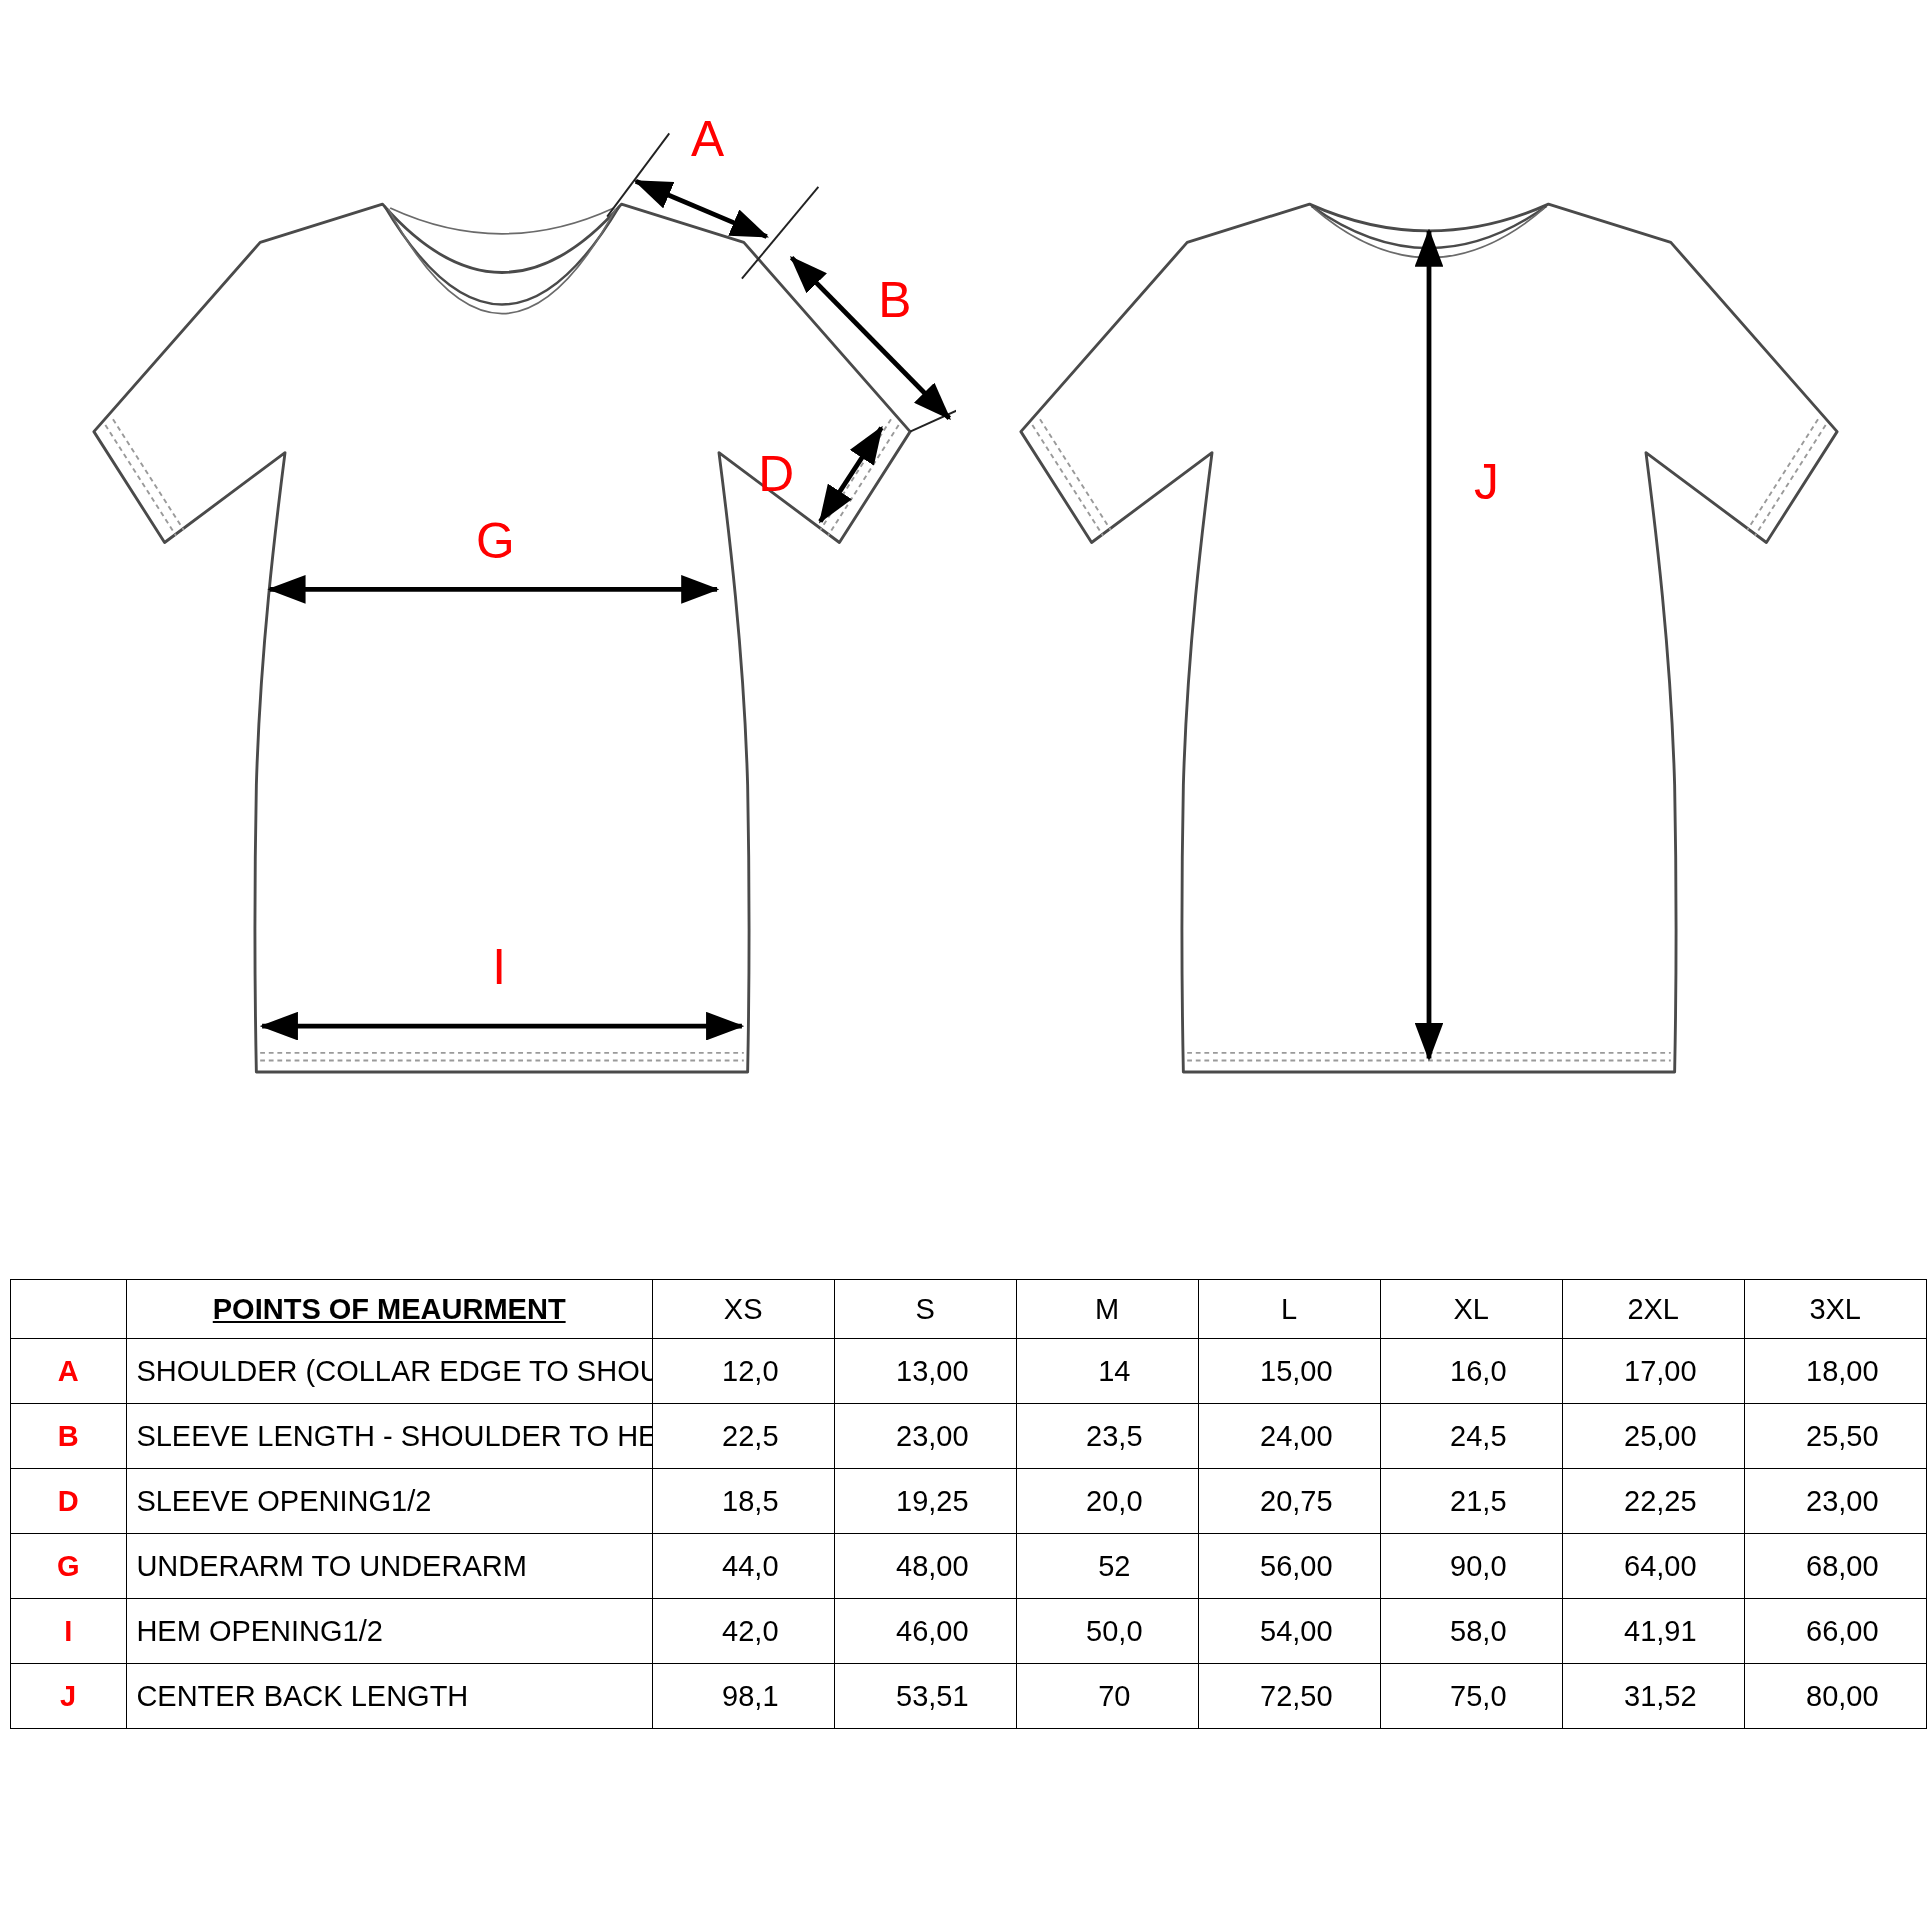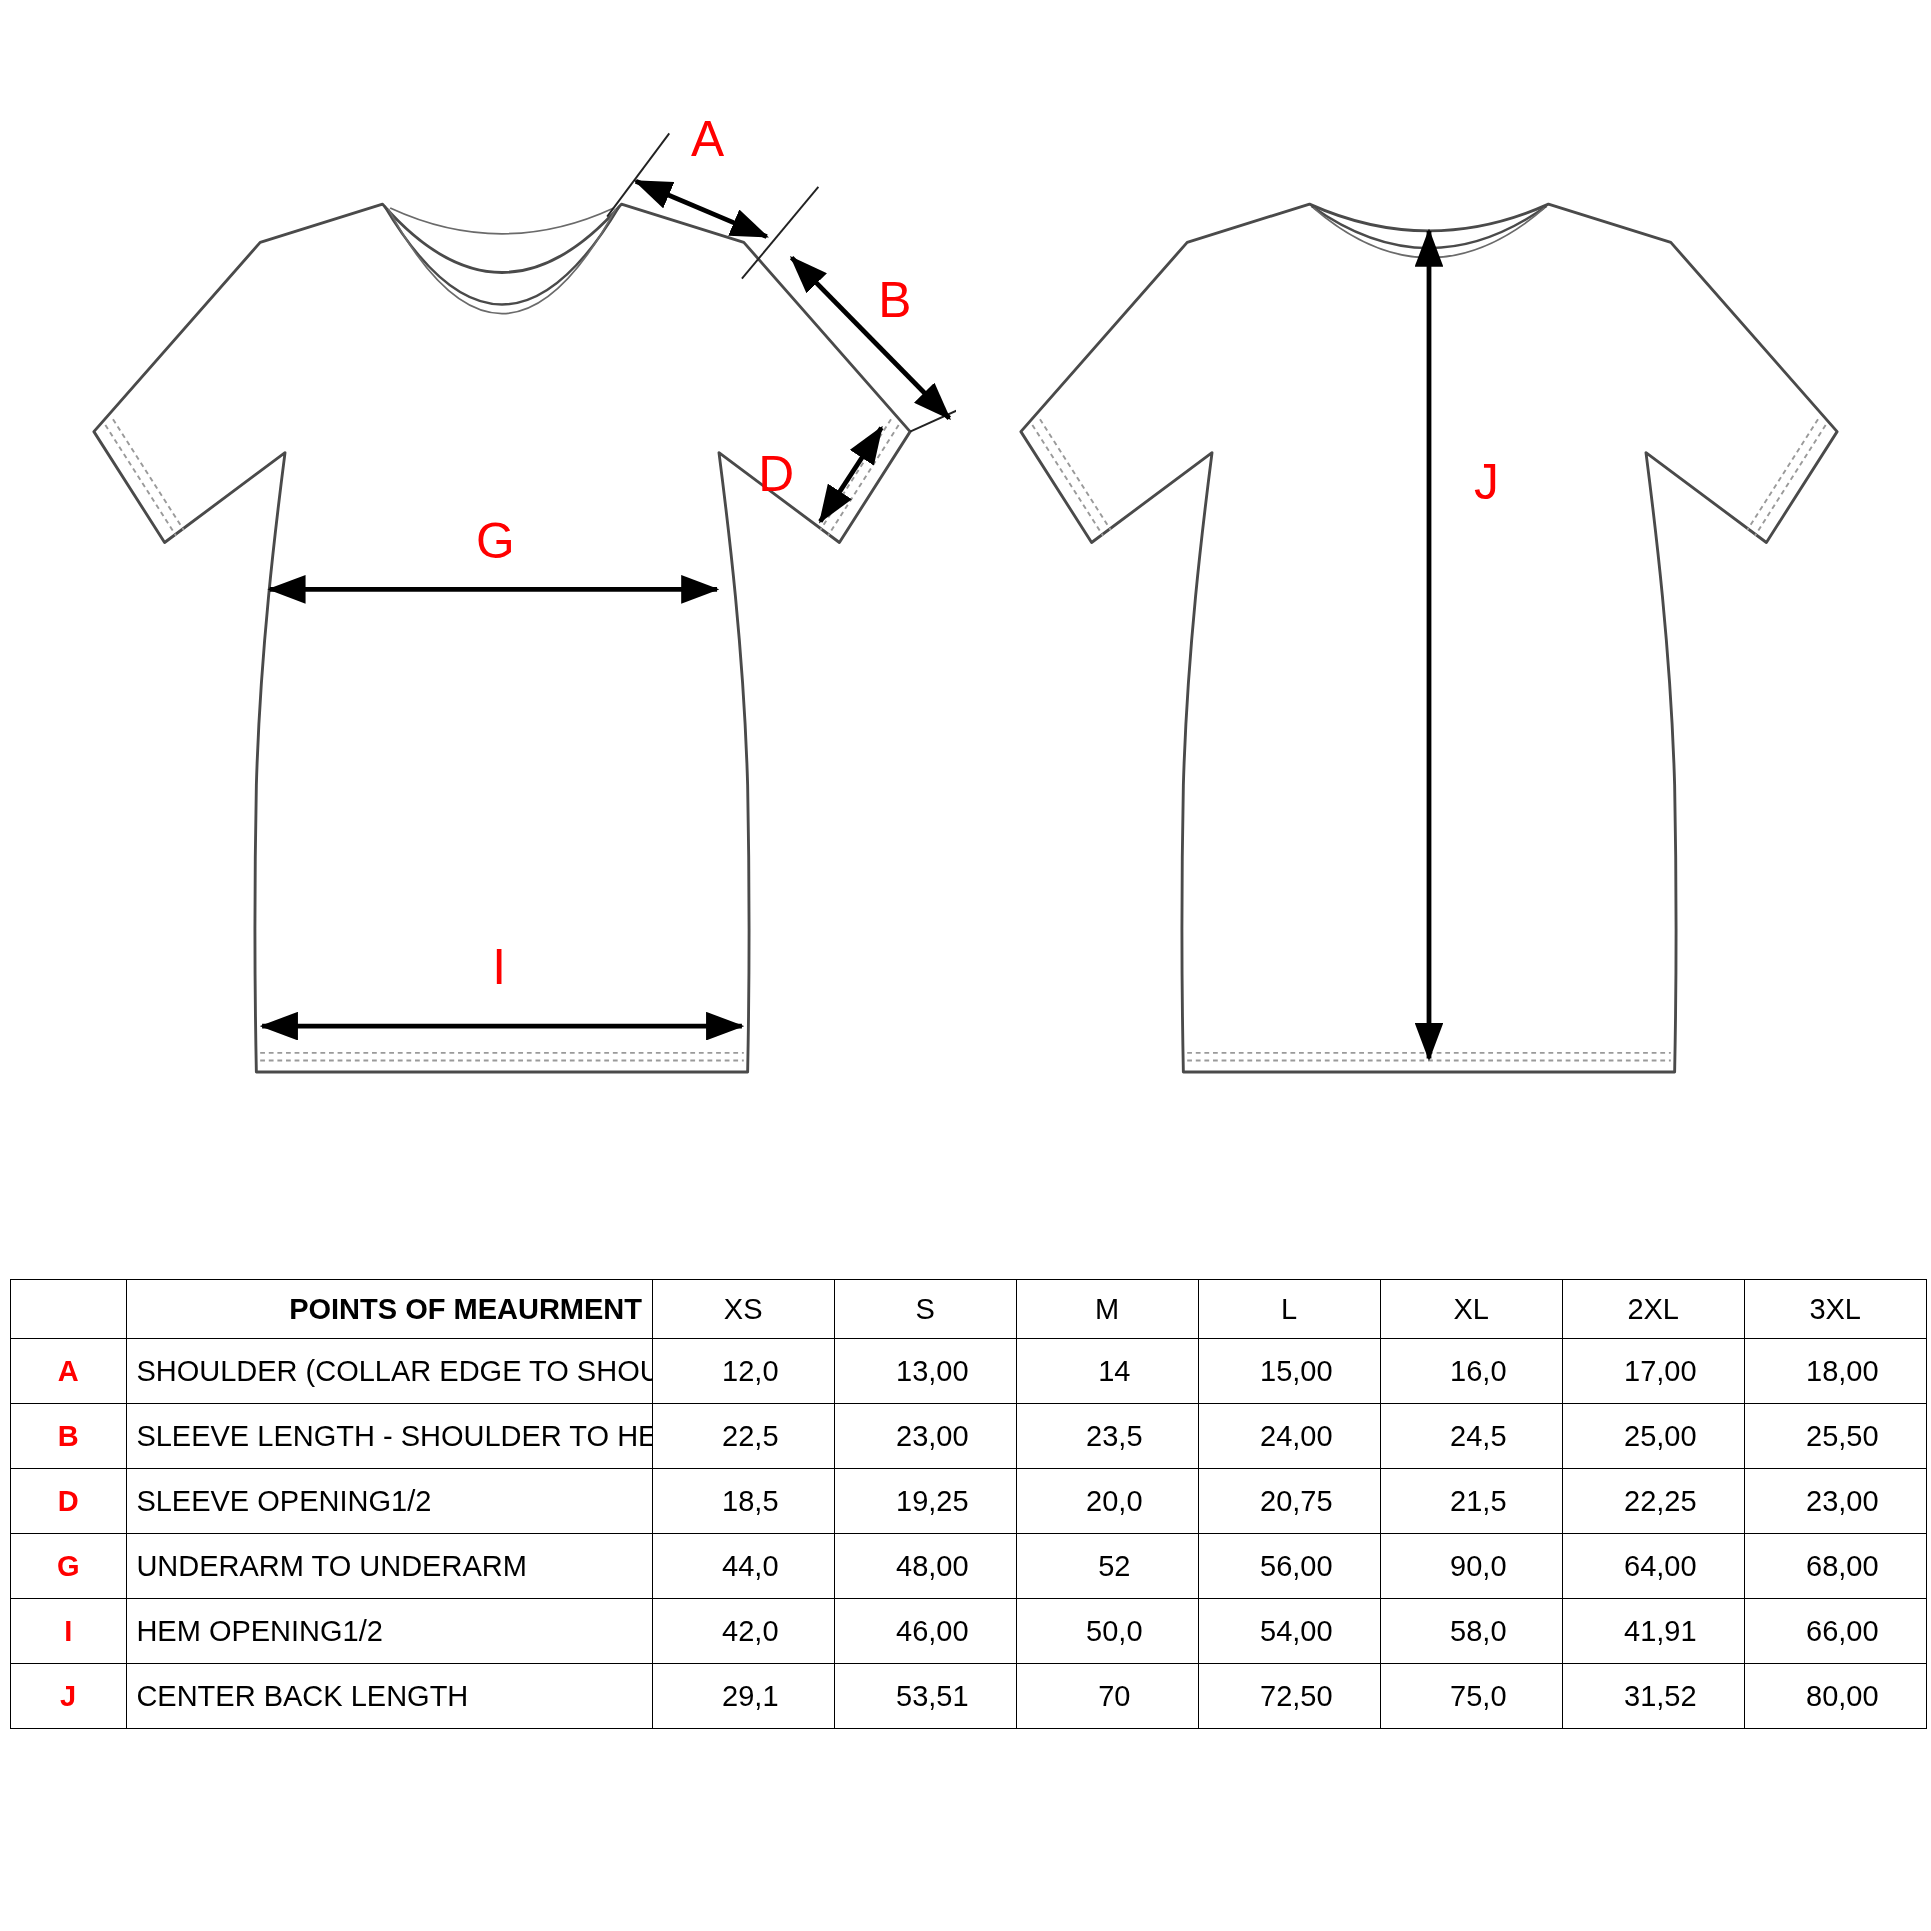--- a/index.html
+++ b/index.html
@@ -34,21 +34,21 @@
   .size-table th, .size-table td {
     border:1.9px solid #000;
     font-size:29px;
     padding:0 9.7px;
     height:64px;
     overflow:hidden;
     white-space:nowrap;
   }
   .size-table tr.head th { height:58px; }
   th.corner { }
-  th.points { text-align:right; font-weight:bold; }
+  th.points { text-align:center; font-weight:bold;text-decoration:underline; }
   th.size   { text-align:center; font-weight:normal; }
   td.key    { text-align:center; font-weight:bold; color:#ff0000; }
   td.name   { text-align:left; font-weight:normal; }
   td.val    { text-align:center; font-weight:normal;padding-left:24px; }
 </style>
 </head>
 <body>
 
 <svg width="0" height="0" style="position:absolute">
   <defs>
@@ -207,21 +207,21 @@
       <td class="val">50,0</td>
       <td class="val">54,00</td>
       <td class="val">58,0</td>
       <td class="val">41,91</td>
       <td class="val">66,00</td>
     </tr>
 
     <tr>
       <td class="key">J</td>
       <td class="name">CENTER BACK LENGTH</td>
-      <td class="val">29,1</td>
+      <td class="val">98,1</td>
       <td class="val">53,51</td>
       <td class="val">70</td>
       <td class="val">72,50</td>
       <td class="val">75,0</td>
       <td class="val">31,52</td>
       <td class="val">80,00</td>
     </tr>
   </tbody>
 </table>
 

